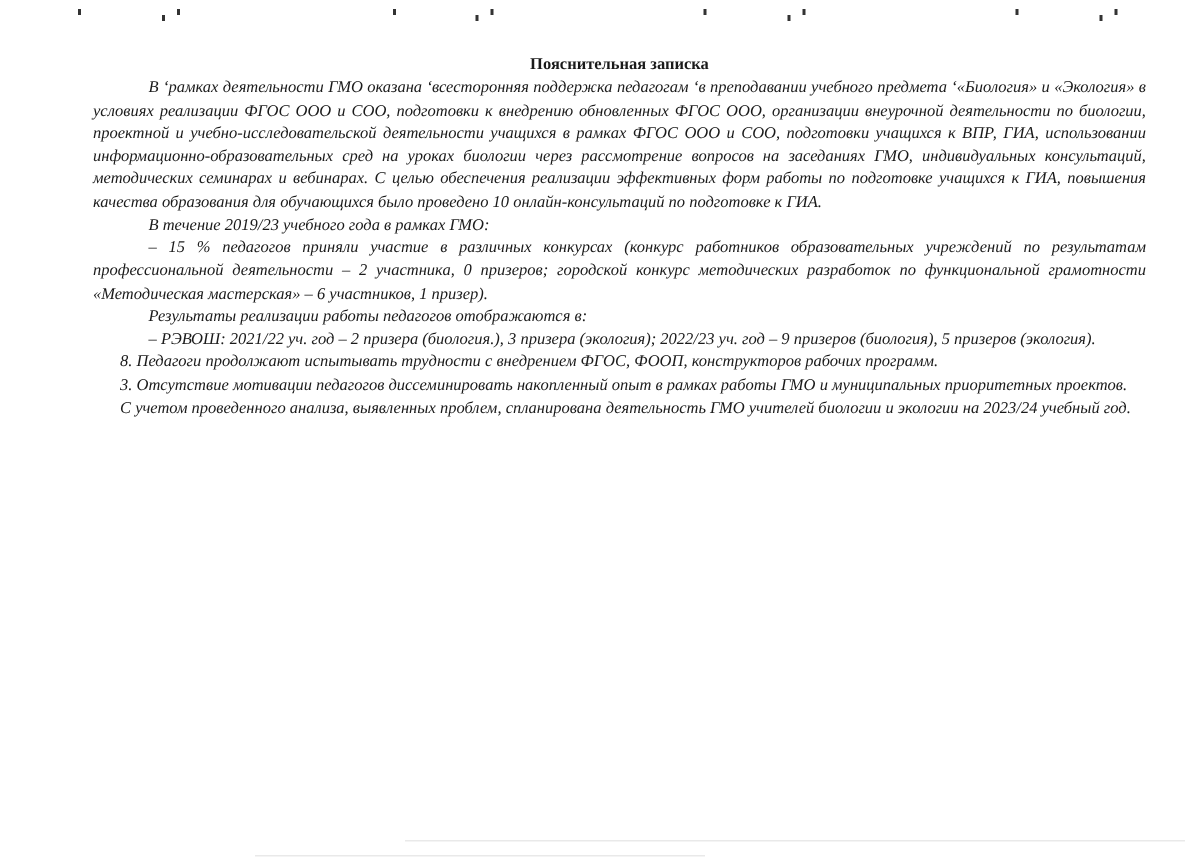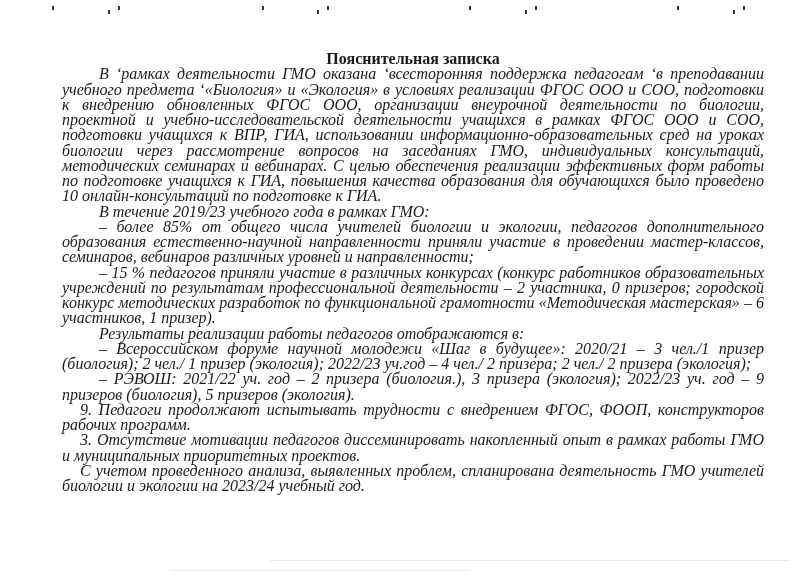--- a/index.html
+++ b/index.html
@@ -3,22 +3,22 @@
 <meta charset="utf-8">
 <style>
   html, body { margin:0; padding:0; }
   body {
     width:800px; height:577px; background:#ffffff; overflow:hidden; position:relative;
     font-family:"Liberation Serif", "DejaVu Serif", serif; color:#1a1a1a;
   }
   .marks { position:absolute; top:0; left:0; width:800px; height:20px; }
   .mark { position:absolute; width:2px; height:4px; background:#333; }
   .page {
-    position:absolute; left:62px; top:51px; width:702px;
-    font-size:16px; line-height:15.25px;
+    position:absolute; left:62px; top:36px; width:702px;
+    font-size:11px; line-height:15.25px;
   }
   .title { text-align:center; font-weight:bold; margin:0 0 0 0; }
   p { margin:0; text-align:justify; text-indent:37px;font-style:italic; }
   .faint { position:absolute; background:#e9e9e9; height:1px; }
 </style>
 </head>
 <body>
 
 <div class="marks">
   <div class="mark" style="left:52px;top:6px;"></div>
@@ -32,24 +32,22 @@
   <div class="mark" style="left:535px;top:6px;"></div>
   <div class="mark" style="left:677px;top:6px;"></div>
   <div class="mark" style="left:733px;top:10px;"></div>
   <div class="mark" style="left:743px;top:6px;"></div>
 </div>
 
 <div class="page">
   <div class="title">Пояснительная записка</div>
   <p>В ‘рамках деятельности ГМО оказана ‘всесторонняя поддержка педагогам ‘в преподавании учебного предмета ‘«Биология» и «Экология» в условиях реализации ФГОС ООО и СОО, подготовки к внедрению обновленных ФГОС ООО, организации внеурочной деятельности по биологии, проектной и учебно-исследовательской деятельности учащихся в рамках ФГОС ООО и СОО, подготовки учащихся к ВПР, ГИА, использовании информационно-образовательных сред на уроках биологии через рассмотрение вопросов на заседаниях ГМО, индивидуальных консультаций, методических семинарах и вебинарах. С целью обеспечения реализации эффективных форм работы по подготовке учащихся к ГИА, повышения качества образования для обучающихся было проведено 10 онлайн-консультаций по подготовке к ГИА.</p>
   <p>В течение 2019/23 учебного года в рамках ГМО:</p>
-  <p>– более 85% от общего числа учителей биологии и экологии, педагогов дополнительного образования естественно-научной направленности приняли участие в проведении мастер-классов, семинаров, вебинаров различных уровней и направленности;</p>
   <p>– 15 % педагогов приняли участие в различных конкурсах (конкурс работников образовательных учреждений по результатам профессиональной деятельности – 2 участника, 0 призеров; городской конкурс методических разработок по функциональной грамотности «Методическая мастерская» – 6 участников, 1 призер).</p>
   <p>Результаты реализации работы педагогов отображаются в:</p>
-  <p>– Всероссийском форуме научной молодежи «Шаг в будущее»: 2020/21 – 3 чел./1 призер (биология); 2 чел./ 1 призер (экология); 2022/23 уч.год – 4 чел./ 2 призера; 2 чел./ 2 призера (экология);</p>
   <p>– РЭВОШ: 2021/22 уч. год – 2 призера (биология.), 3 призера (экология); 2022/23 уч. год – 9 призеров (биология), 5 призеров (экология).</p>
-  <p style="text-indent:18px;">9. Педагоги продолжают испытывать трудности с внедрением ФГОС, ФООП, конструкторов рабочих программ.</p>
+  <p style="text-indent:18px;">8. Педагоги продолжают испытывать трудности с внедрением ФГОС, ФООП, конструкторов рабочих программ.</p>
   <p style="text-indent:18px;">3. Отсутствие мотивации педагогов диссеминировать накопленный опыт в рамках работы ГМО и муниципальных приоритетных проектов.</p>
   <p style="text-indent:18px;">С учетом проведенного анализа, выявленных проблем, спланирована деятельность ГМО учителей биологии и экологии на 2023/24 учебный год.</p>
 </div>
 
 <div class="faint" style="left:270px;top:560px;width:520px;"></div>
 <div class="faint" style="left:170px;top:570px;width:300px;"></div>
 
 </body></html>

